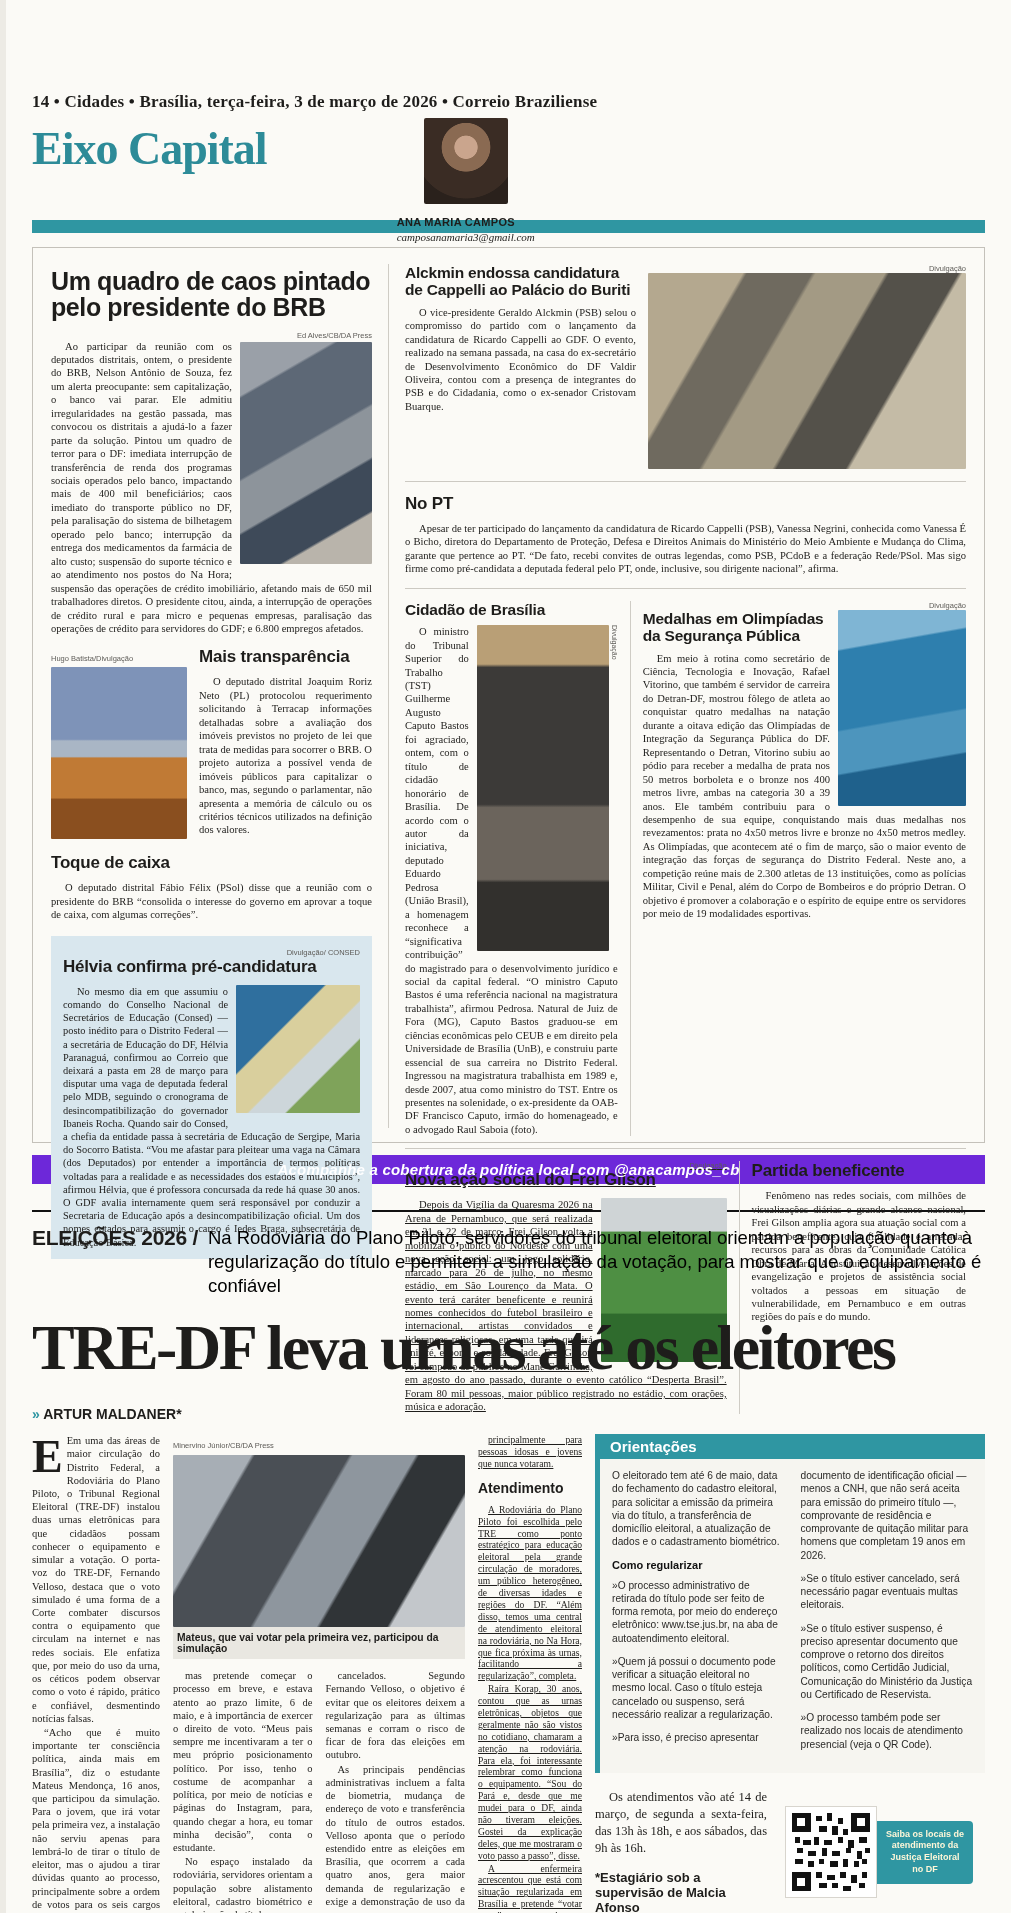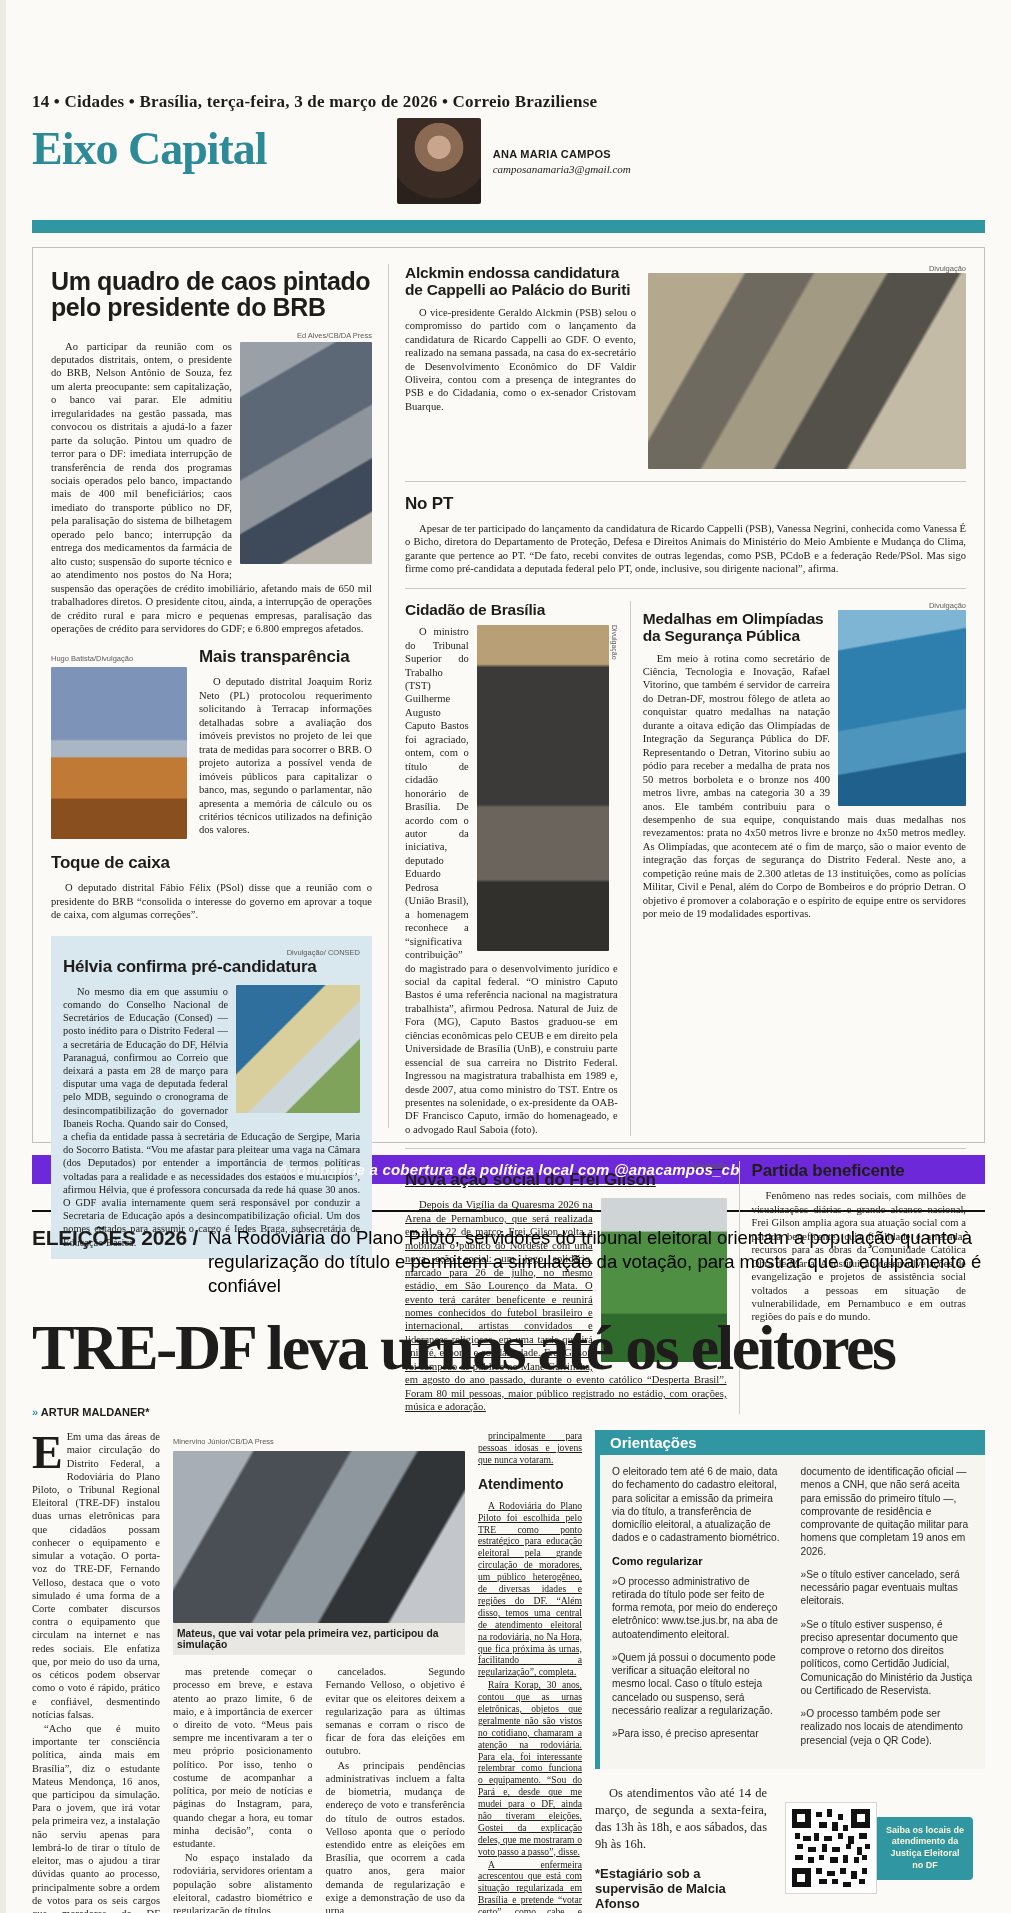--- a/index.html
+++ b/index.html
@@ -8,21 +8,21 @@
   .sheet { position:relative; width:1011px; height:1913px; margin:0 auto;
            background:#fbfaf6; overflow:hidden; box-shadow:0 0 6px rgba(0,0,0,.25);
            border-left:6px solid #edebe5; }
 
   
   .page-head { padding:92px 26px 0 26px; }
   .edition-line { font-size:17px; font-weight:bold; letter-spacing:.2px; }
   .head-row { display:flex; align-items:flex-start; justify-content:flex-start; margin-top:6px; height:92px; }
   .eixo-title { font-family:"Liberation Serif",serif; font-weight:bold; color:#2d8b98;
                 font-size:46px; letter-spacing:-1px; line-height:1; margin-top:8px; }
-  .columnist { display:flex; align-items:center; gap:12px; margin-left:130px; }
+  .columnist { display:flex; align-items:center; gap:12px; margin-left:130px;flex-direction:column; }
   .columnist-photo { width:84px; height:86px; border-radius:2px;
       background:
         radial-gradient(circle at 50% 34%, #caa58d 0 16%, #8a6a52 17% 34%, #3a2c24 35% 72%, #2a211c 73%);
       background-color:#6b5344; }
   .columnist-id { font-size:11px; }
   .columnist-name { font-family:"Liberation Sans",sans-serif; font-weight:bold; letter-spacing:.3px; }
   .columnist-email { font-style:italic; margin-top:3px; }
   .teal-bar { height:13px; background:#2f96a2; margin-top:10px; }
 
   
@@ -76,21 +76,21 @@
       font-size:15px; text-align:center; padding:6px 0; letter-spacing:.2px; }
 
   
   .tre { margin:0 26px; }
   .tre-rule { border:0; border-top:2px solid #111; margin:26px 0 14px 0; }
   .kicker { display:flex; gap:10px; font-family:"Liberation Sans",sans-serif; }
   .kicker-label { font-size:21px; font-weight:900; letter-spacing:-.3px; white-space:nowrap; }
   .kicker-text { font-size:18.5px; line-height:1.3; color:#000000; max-width:780px; }
   h1.tre-headline { font-family:"Liberation Serif",serif; font-weight:bold; font-size:64px;
       letter-spacing:-2.5px; line-height:1; margin:18px 0 26px 0; }
-  .byline { font-family:"Liberation Sans",sans-serif; font-weight:bold; font-size:11px; margin-bottom:12px; }
+  .byline { font-family:"Liberation Sans",sans-serif; font-weight:bold; font-size:14px; margin-bottom:12px; }
   .byline .mark { color:#2f96a2; }
 
   .tre-cols { display:flex; gap:13px; }
   .tcol1 { width:128px; flex:none; }
   .tcol p, .tmid-col p { font-size:10.5px; line-height:1.26; text-align:justify; text-indent:12px; margin-bottom:1px; }
   .tcol1 p.first { text-indent:0; }
   .dropcap { float:left; font-size:46px; line-height:.82; font-weight:bold; padding:4px 4px 0 0; font-family:"Liberation Serif",serif; }
   .tmid { width:292px; flex:none; }
   .tre-photo { width:292px; height:172px; margin-top:3px;
       background:linear-gradient(120deg,#a7aeb5 0 20%,#4a4f55 21% 45%,#8e969e 46% 62%,#303437 63% 80%,#c3c7cb 81%); }

